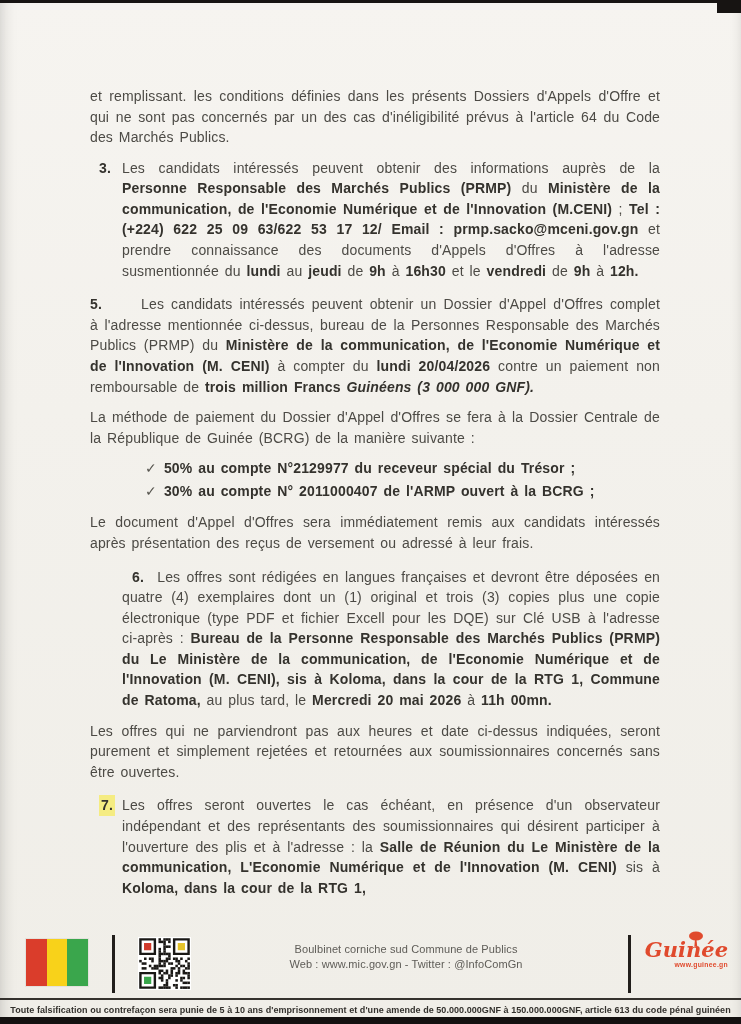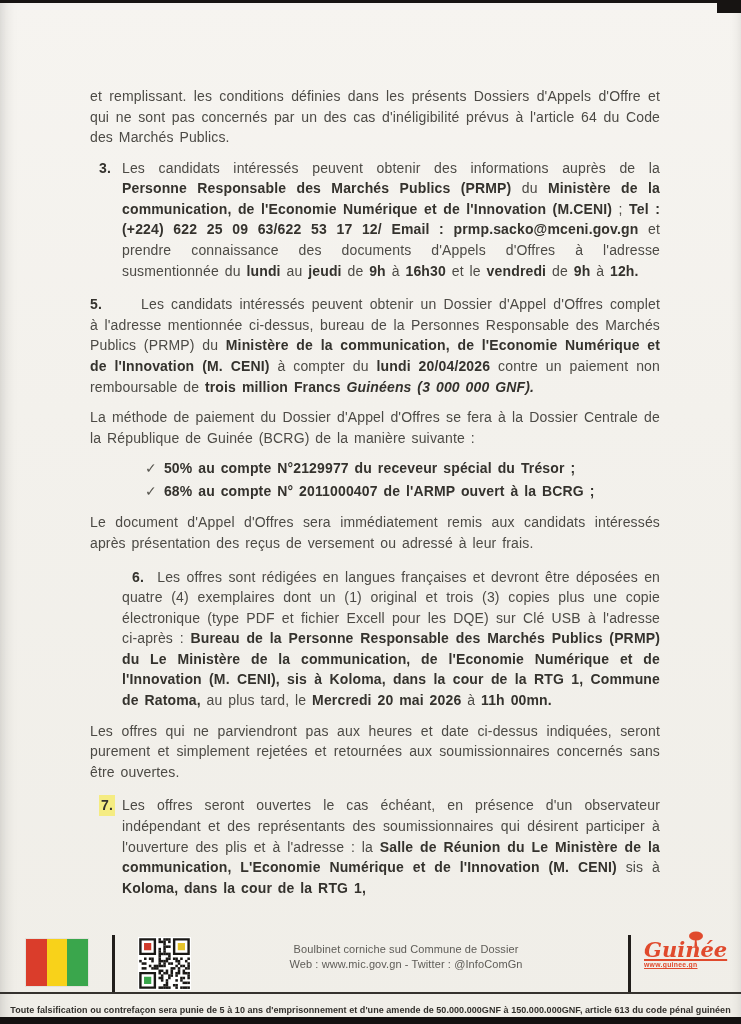--- a/index.html
+++ b/index.html
@@ -43,28 +43,28 @@
   .check-icon { font-weight:normal; color:#57554f; margin-right:7px; }
 
   .footer { position:absolute; left:0; bottom:26px; width:741px; height:64px; }
   .flag { position:absolute; left:26px; top:5px; width:62px; height:47px; display:flex; box-shadow:0 0 0 1px rgba(0,0,0,.05); }
   .flag > div { flex:1; }
   .vdiv { position:absolute; top:1px; width:3px; height:58px; background:#211e1b; }
   .v1 { left:112px; } .v2 { left:628px; }
   .qr { position:absolute; left:138px; top:3px; width:53px; height:53px; background:#fff; }
   .qr svg { width:100%; height:100%; display:block; }
   .addr { position:absolute; left:196px; top:8px; width:420px; text-align:center; font-size:11px; line-height:1.35; color:#5e5c57; letter-spacing:.1px; }
-  .logo { position:absolute; left:644px; top:4px; width:84px; text-align:left;text-decoration:underline; }
+  .logo { position:absolute; left:644px; top:4px; width:84px; text-align:right; }
   .logo-tree { position:absolute; top:-7px; left:42px; width:20px; height:16px; }
   .logo-text { font-family:"DejaVu Serif", serif; font-style:italic; font-weight:bold; font-size:21px; line-height:1.1; }
   .logo-sub { font-size:6.8px; font-weight:bold; letter-spacing:.3px; }
 
   .disclaimer-bar {
     position:absolute; left:0; bottom:9px; width:741px;
-    border-top:2px solid #35322e; padding-top:11px;
+    border-top:2px solid #35322e; padding-top:5px;
     text-align:center; font-size:9px; font-weight:bold; color:#33312d; letter-spacing:.05px;
   }
 </style>
 </head>
 <body>
 
 <div class="page">
   <div class="scan-edge-top"></div>
   <div class="scan-corner"></div>
 
@@ -83,21 +83,21 @@
       <span><span>Les candidats intéressés peuvent obtenir un Dossier d'Appel d'Offres complet à l'adresse mentionnée ci-dessus, bureau de la Personnes Responsable des Marchés Publics (PRMP) du </span><span class="b">Ministère de la communication, de l'Economie Numérique et de l'Innovation (M. CENI)</span><span> à compter du </span><span class="b">lundi 20/04/2026</span><span> contre un paiement non remboursable de </span><span class="b">trois million Francs </span><span class="b i">Guinéens (3 000 000 GNF).</span></span>
     </p>
 
     <p class="para"><span>La méthode de paiement du Dossier d'Appel d'Offres se fera à la Dossier Centrale de la République de Guinée (BCRG) de la manière suivante :</span></p>
 
     <ul class="checklist">
       <li>
         <span class="check-icon">✓</span><span>50% au compte N°2129977 du receveur spécial du Trésor ;</span>
       </li>
       <li>
-        <span class="check-icon">✓</span><span>68% au compte N° 2011000407 de l'ARMP ouvert à la BCRG ;</span>
+        <span class="check-icon">✓</span><span>30% au compte N° 2011000407 de l'ARMP ouvert à la BCRG ;</span>
       </li>
     </ul>
 
     <p class="para"><span>Le document d'Appel d'Offres sera immédiatement remis aux candidats intéressés après présentation des reçus de versement ou adressé à leur frais.</span></p>
 
     <p class="para ind" style="margin-top:13px">
       <span class="num">6.</span>
       <span><span>Les offres sont rédigées en langues françaises et devront être déposées en quatre (4) exemplaires dont un (1) original et trois (3) copies plus une copie électronique (type PDF et fichier Excell pour les DQE) sur Clé USB à l'adresse ci-après : </span><span class="b">Bureau de la Personne Responsable des Marchés Publics (PRMP) du Le Ministère de la communication, de l'Economie Numérique et de l'Innovation (M. CENI), sis à Koloma, dans la cour de la RTG 1, Commune de Ratoma,</span><span> au plus tard, le </span><span class="b">Mercredi 20 mai 2026</span><span> à </span><span class="b">11h 00mn.</span></span>
     </p>
 
@@ -247,21 +247,21 @@
             <rect x="15" y="20" width="1.05" height="1.05"></rect>
             <rect x="17" y="20" width="1.05" height="1.05"></rect>
             <rect x="18" y="20" width="1.05" height="1.05"></rect>
             <rect x="19" y="20" width="1.05" height="1.05"></rect>
             <rect x="20" y="20" width="1.05" height="1.05"></rect>
           </g>
       </svg>
     </div>
 
     <div class="addr">
-      <div>Boulbinet corniche sud Commune de Dossier</div>
+      <div>Boulbinet corniche sud Commune de Publics</div>
       <div>Web : www.mic.gov.gn - Twitter : @InfoComGn</div>
     </div>
 
     <div class="vdiv v2"></div>
 
     <div class="logo" style="color: rgb(224, 74, 45);">
       <svg class="logo-tree" viewBox="0 0 20 16">
         <ellipse cx="10" cy="5" rx="7" ry="4.6" fill="currentColor"></ellipse>
         <path d="M9 8 L8.4 15 L11.2 15 L10.4 8 Z" fill="currentColor"></path>
       </svg>

